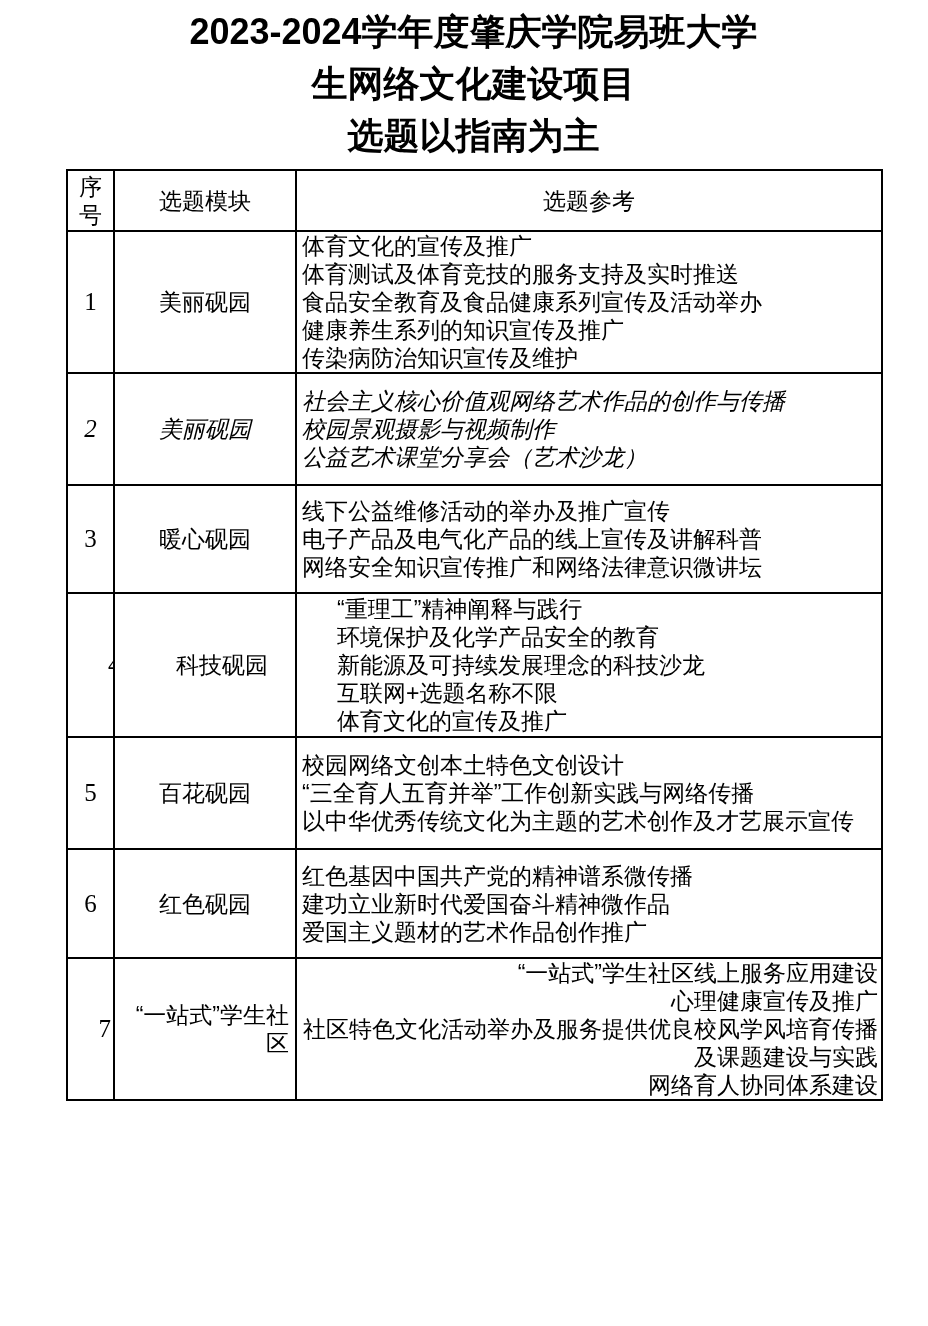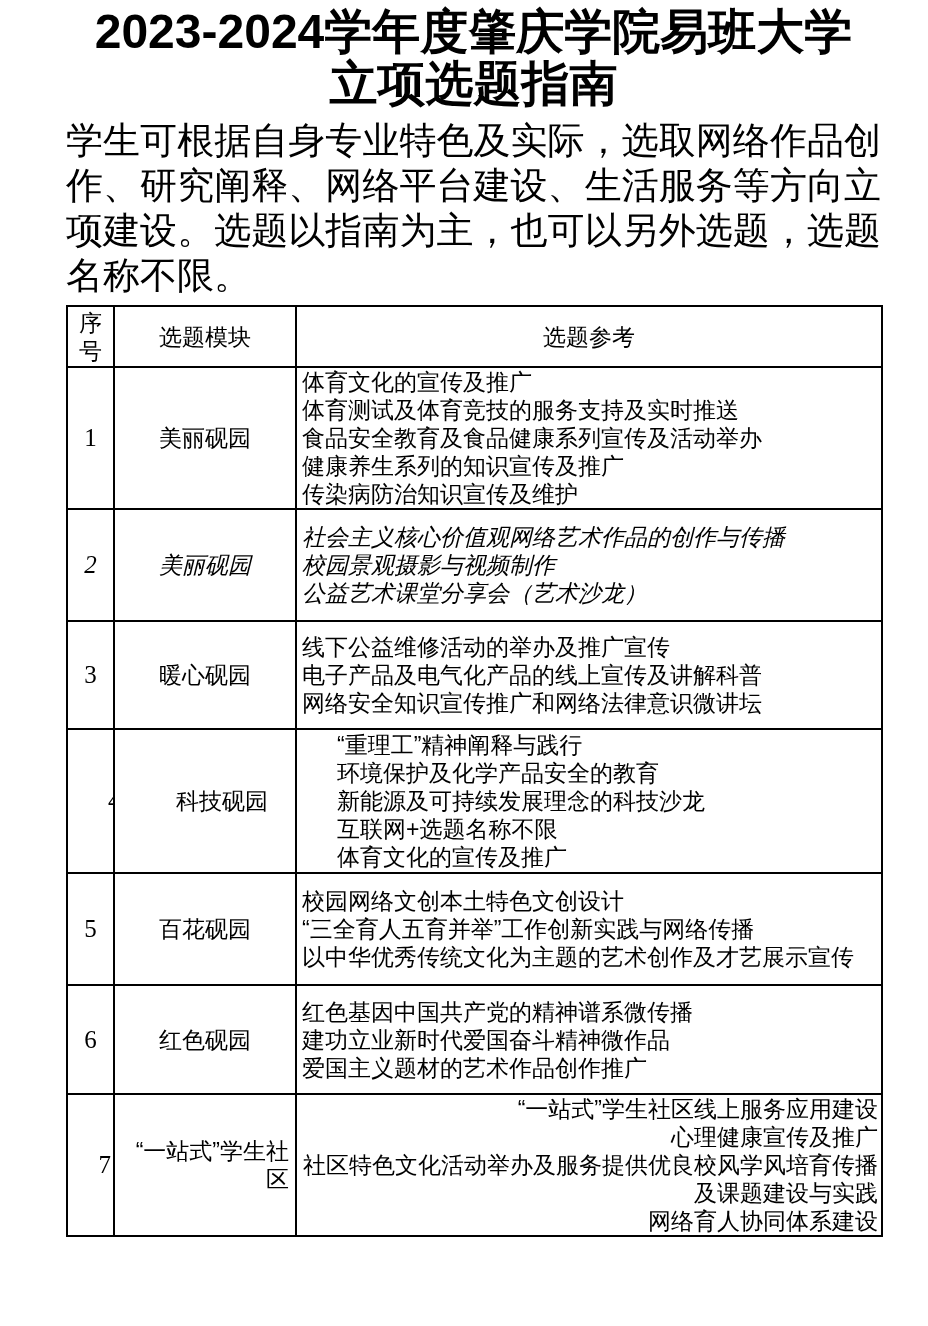--- a/index.html
+++ b/index.html
@@ -14,21 +14,21 @@
     height: 1326px;
     overflow: hidden;
   }
   .page {
     box-sizing: border-box;
     width: 928px;
     padding: 6px 47px 0 66px;
   }
   .doc-title {
     text-align: center;
-    font-size: 48px;
+    font-size: 36px;
     line-height: 52px;
     font-weight: 600;
     letter-spacing: 0px;
   }
   .intro {
     margin: 8px 0 0 0;
     font-size: 37px;
     line-height: 45px;
     text-align: justify;
     letter-spacing: 0px;
@@ -75,24 +75,24 @@
   tbody tr:nth-child(6) td { height: 107px; }
   tbody tr:nth-child(7) td { height: 136px; text-align: right; }
 </style>
 </head>
 <body>
 
 <div class="page">
 
   <div class="doc-title">
     <div>2023-2024学年度肇庆学院易班大学</div>
-    <div>立项选题指南</div>
+    <div>生网络文化建设项目</div>
+    <div>选题以指南为主</div>
   </div>
 
-  <p class="intro">学生可根据自身专业特色及实际，选取网络作品创作、研究阐释、网络平台建设、生活服务等方向立项建设。选题以指南为主，也可以另外选题，选题名称不限。</p>
 
   <table class="topic-table">
     <colgroup>
       <col class="col-index">
       <col class="col-module">
       <col class="col-ref">
     </colgroup>
     <thead>
       <tr>
         <th>序号</th>

